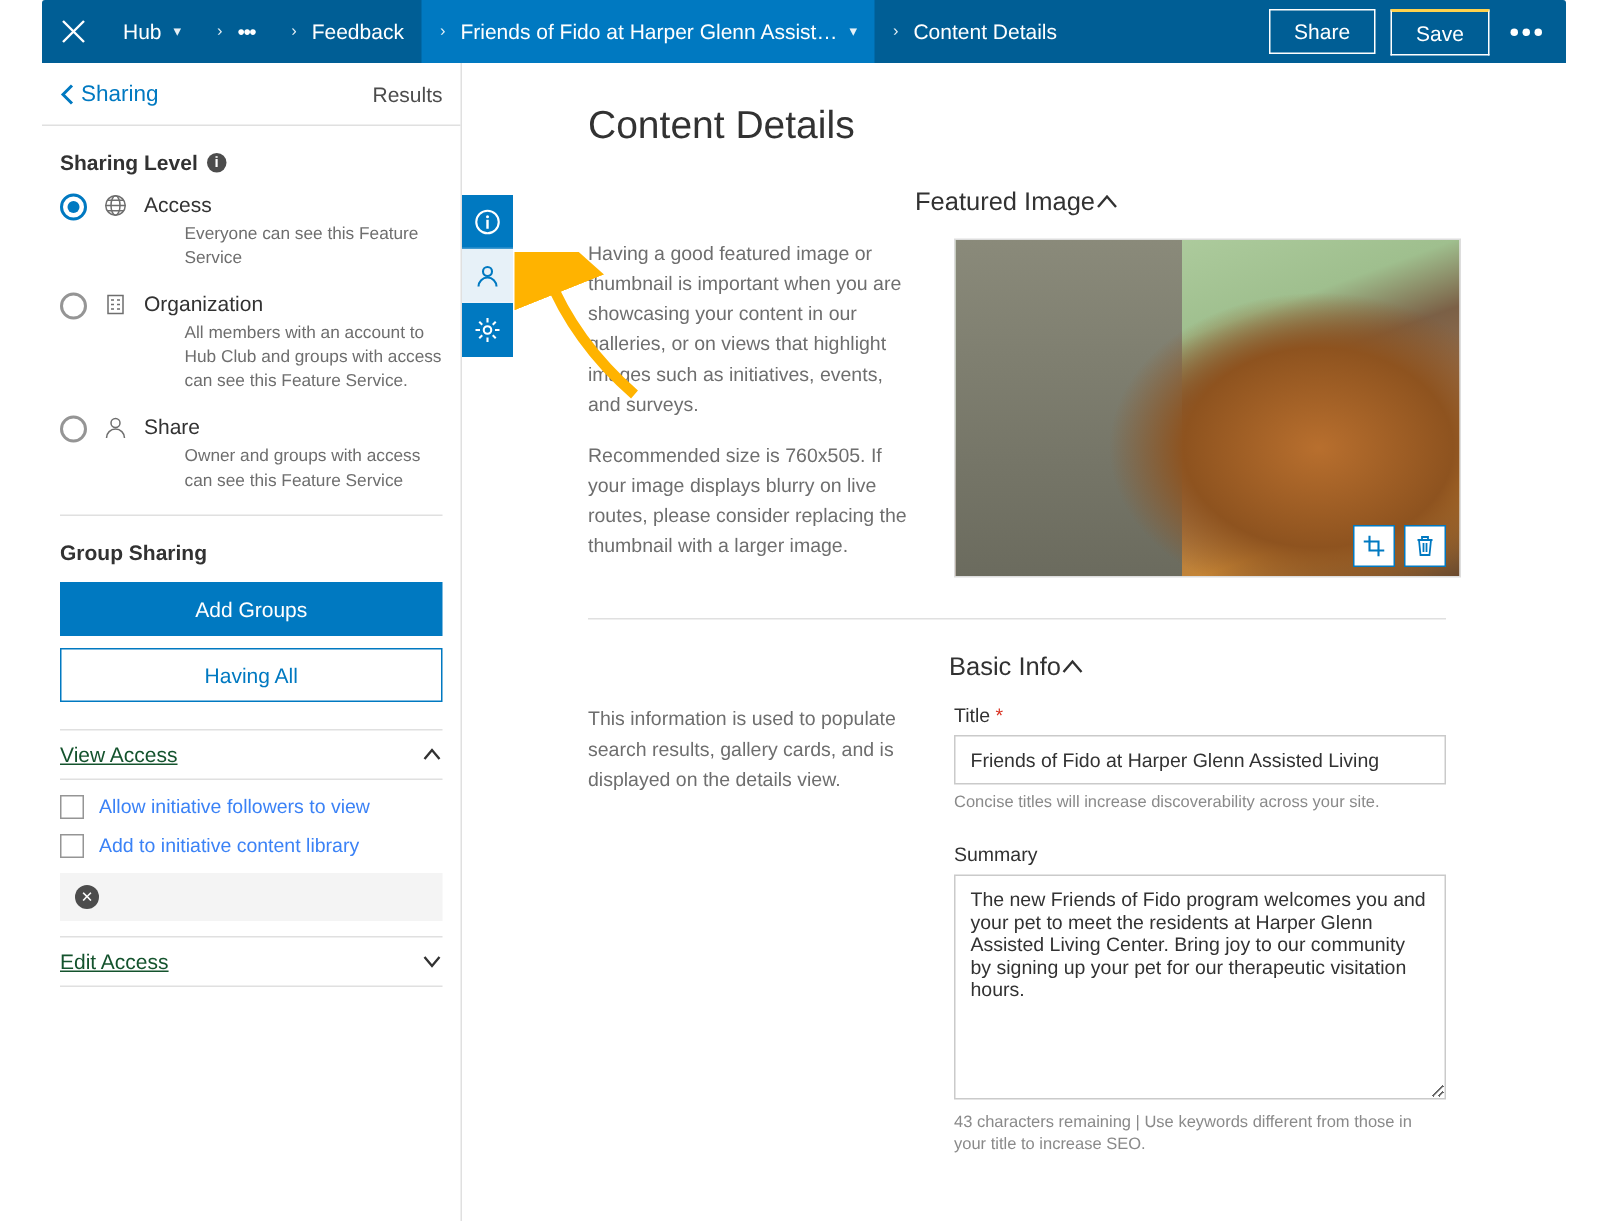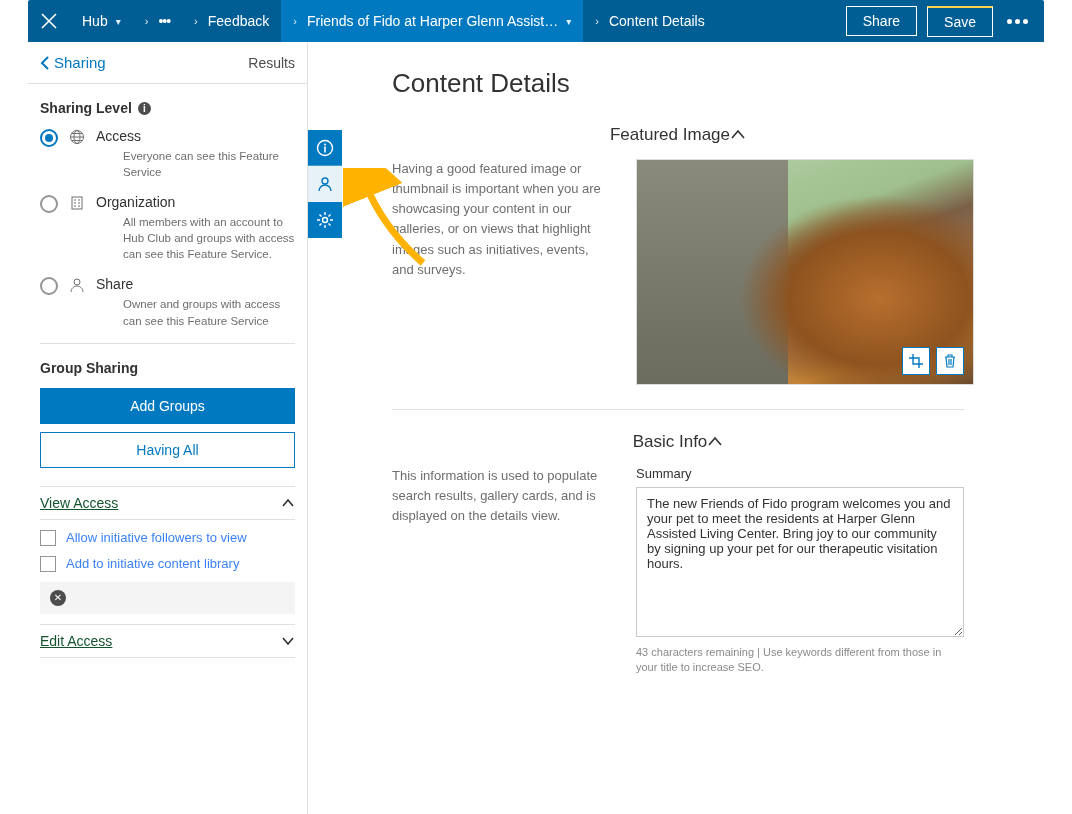--- a/index.html
+++ b/index.html
@@ -357,20 +357,21 @@
       <div class="card-section">
         <div class="card-head">
           <h2>Featured Image</h2>
           <svg width="16" height="16" viewBox="0 0 16 16">
               <path d="M2 11 L8 4 L14 11" stroke="#323232" stroke-width="1.6" fill="none"></path>
             </svg>
         </div>
         <div class="two-col">
           <div class="desc-text">
             <p>Having a good featured image or thumbnail is important when you are showcasing your content in our galleries, or on views that highlight images such as initiatives, events, and surveys.</p>
+            <p>Recommended size is 760x505. If your image displays blurry on live routes, please consider replacing the thumbnail with a larger image.</p>
           </div>
           <div class="feat-img-wrap">
             <div class="feat-img"></div>
             <div class="img-tools">
               <div class="img-tool">
                 <svg width="14" height="14" viewBox="0 0 14 14">
                     <path d="M4 0v10h10M0 4h10v10" stroke="#0079c1" stroke-width="1.4" fill="none"></path>
                   </svg>
               </div>
               <div class="img-tool">
@@ -389,20 +390,27 @@
           <svg width="16" height="16" viewBox="0 0 16 16">
               <path d="M2 11 L8 4 L14 11" stroke="#323232" stroke-width="1.6" fill="none"></path>
             </svg>
         </div>
         <div class="two-col">
           <div class="desc-text">
             <p>This information is used to populate search results, gallery cards, and is displayed on the details view.</p>
           </div>
           <div class="right-col">
             <div class="field-block">
+              <label class="form-label">
+                <span>Title</span> <span class="req">*</span>
+              </label>
+              <input class="text" type="text" value="Friends of Fido at Harper Glenn Assisted Living" style="">
+              <div class="help">Concise titles will increase discoverability across your site.</div>
+            </div>
+            <div class="field-block">
               <label class="form-label">Summary</label>
               <textarea class="text" style="">The new Friends of Fido program welcomes you and your pet to meet the residents at Harper Glenn Assisted Living Center. Bring joy to our community by signing up your pet for our therapeutic visitation hours.</textarea>
               <div class="help">43 characters remaining | Use keywords different from those in your title to increase SEO.</div>
             </div>
           </div>
         </div>
       </div>
 
     </div>
   </div>

